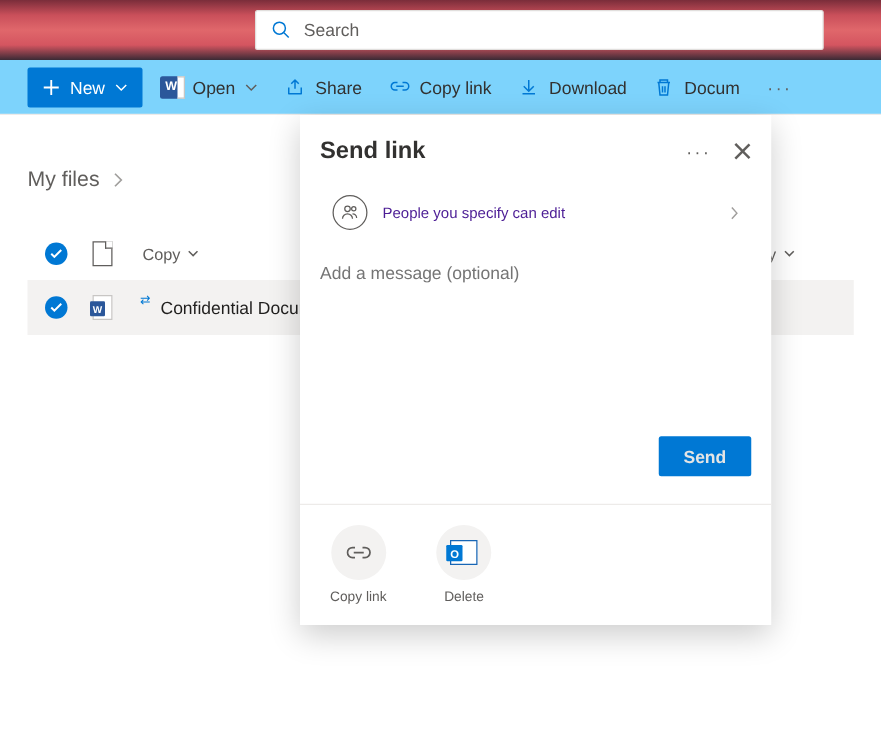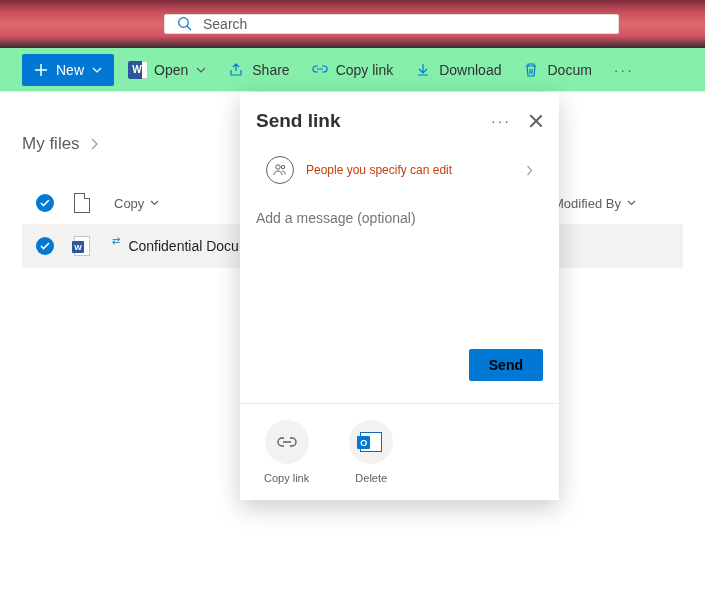--- a/index.html
+++ b/index.html
@@ -15,35 +15,36 @@
   }
   .banner {
     height: 48px;
     background: linear-gradient(180deg, #7a2d3a 0%, #c94f5a 25%, #e0676b 50%, #d45560 75%, #3a2a35 100%);
     display: flex;
     align-items: center;
     padding-left: 164px;
   }
   .search-box {
     background: #fff;
-    height: 20px;
+    height: 32px;
     width: 455px;
     border: 1px solid #e1dfdd;
     border-radius: 2px;
     display: flex;
     align-items: center;
     padding: 0 12px;
     gap: 10px;
+    margin-left: 40px;
   }
   .search-box svg { flex-shrink: 0; }
   .search-placeholder { color: #605e5c; font-size: 14px; }
   .toolbar {
     height: 44px;
     border-bottom: 1px solid #edebe9;
-    background: #86efac;
+    background: #7dd3fc;
     display: flex;
     align-items: center;
     padding: 0 22px;
     gap: 6px;
   }
   .btn-new {
     background: #0078d4;
     color: #fff;
     height: 32px;
     padding: 0 12px;
@@ -127,53 +128,53 @@
     content:"W";position:absolute;left:-3px;top:4px;width:12px;height:12px;
     background:#2b579a;color:#fff;font-size:8px;font-weight:bold;
     display:flex;align-items:center;justify-content:center;border-radius:1px;
   }
   .sync-arrows{ color:#0078d4; font-size:10px; position:relative; top:-6px; left:-2px;}
 
   
   .dialog {
     position: absolute;
     top: 92px; left: 240px;
-    width: 319px; height: 408px;
+    width: 377px; height: 408px;
     background: #fff;
     box-shadow: 0 8px 24px rgba(0,0,0,0.2);
     padding: 18px 16px 16px;
     display:flex; flex-direction:column;
   }
   .dlg-head { display:flex; align-items:center; margin-bottom: 24px; }
   .dlg-title { font-weight:700; font-size:19px; flex:1; }
   .dlg-icons { display:flex; gap:18px; align-items:center; color:#605e5c;}
   .dlg-icons span, .dlg-icons div { cursor:pointer; }
 
   .perm-row { display:flex; align-items:center; gap:12px; margin:0 10px 22px; cursor:pointer;}
   .perm-circle{
     width:28px;height:28px;border:1px solid #605e5c;border-radius:50%;
     display:flex;align-items:center;justify-content:center;
   }
-  .perm-label{ font-size:12px; color:#c2410c; flex:1;}
+  .perm-label{ font-size:12px; color:#4c1d95; flex:1;}
   .perm-chev{ color:#a19f9d; font-size:11px;}
 
   .name-input{
     border:none; border-bottom:2px solid #0078d4;
     font-size:15px; padding:6px 0; color:#323130; outline:none;
     margin-bottom:18px;
   }
   .name-input::placeholder{ color:#605e5c; }
   .msg-input{
     border:none; font-size:14px; color:#0369a1; padding:4px 0;
     outline:none; resize:none;
   }
 
   .send-row{ display:flex; justify-content:flex-end; margin-top:auto; margin-bottom:22px;}
   .btn-send{
-    background:#0078d4;color:#000000;border:none;height:32px;
+    background:#0078d4;color:#e5e5e5;border:none;height:32px;
     padding:0 20px;font-size:14px;font-weight:600;border-radius:2px;cursor:pointer;
   }
   .divider{ border-top:1px solid #edebe9; margin:0 -16px 16px; }
   .share-opts{ display:flex; gap:40px; padding-left:8px;}
   .share-opt{ display:flex; flex-direction:column; align-items:center; gap:8px; cursor:pointer;}
   .share-circle{
     width:44px;height:44px;border-radius:50%;background:#f3f2f1;
     display:flex;align-items:center;justify-content:center;
   }
   .share-label{ font-size:11px; color:#605e5c;}

